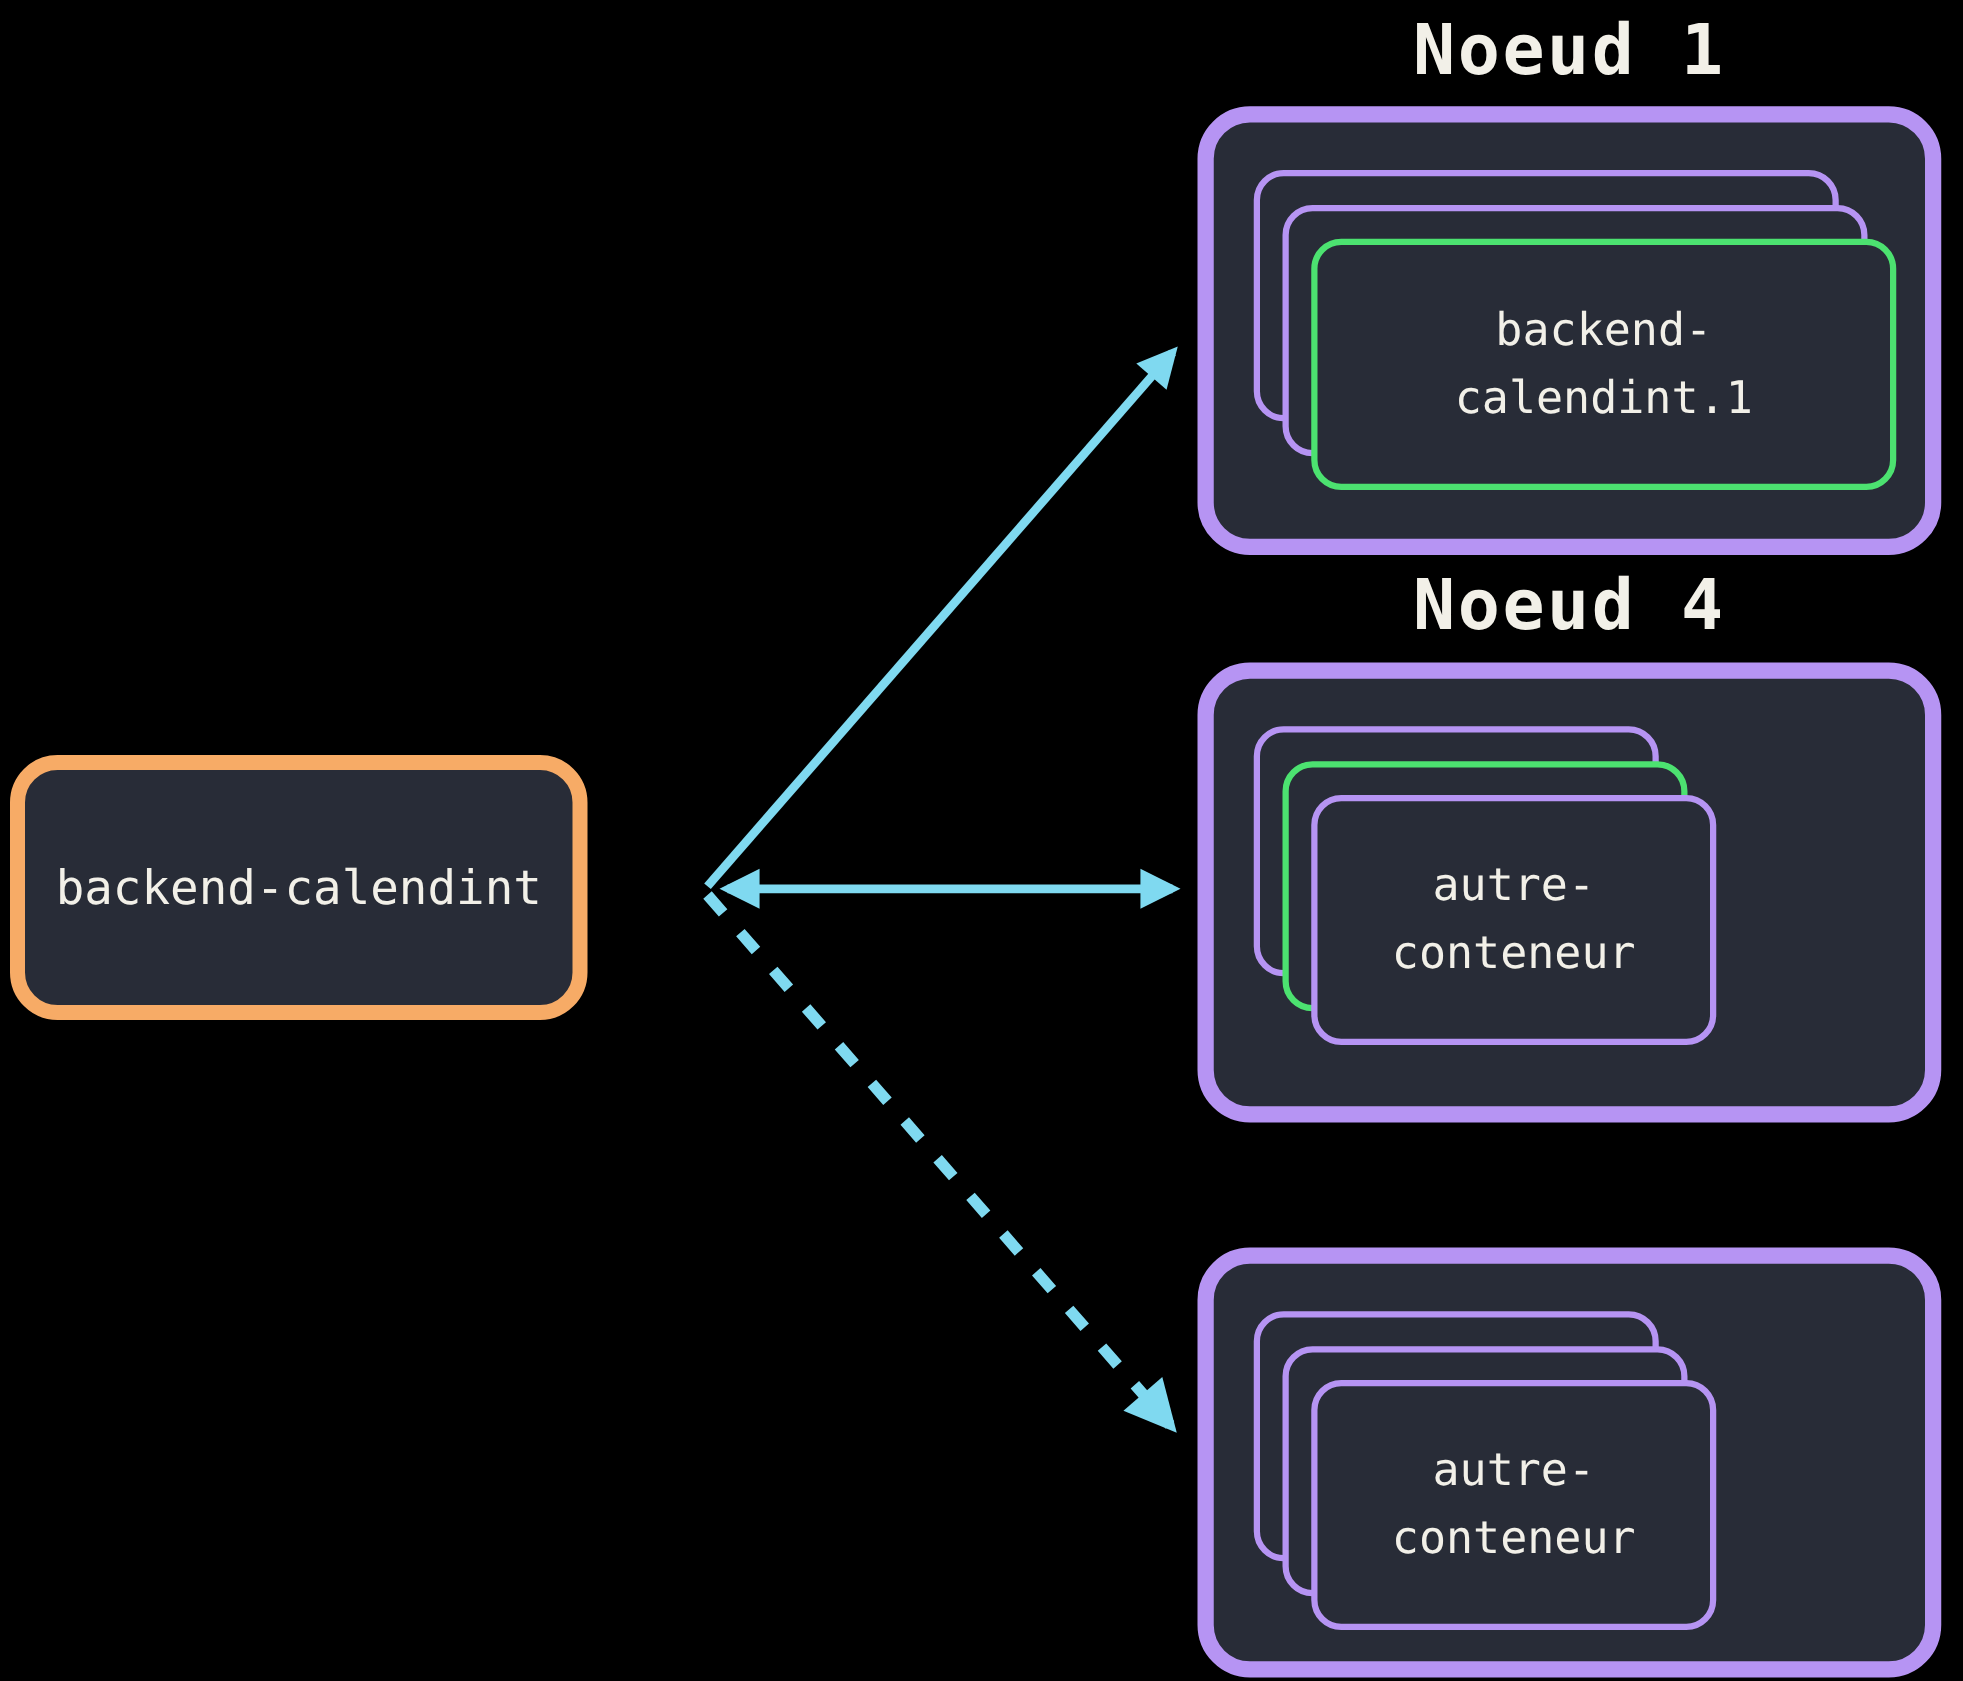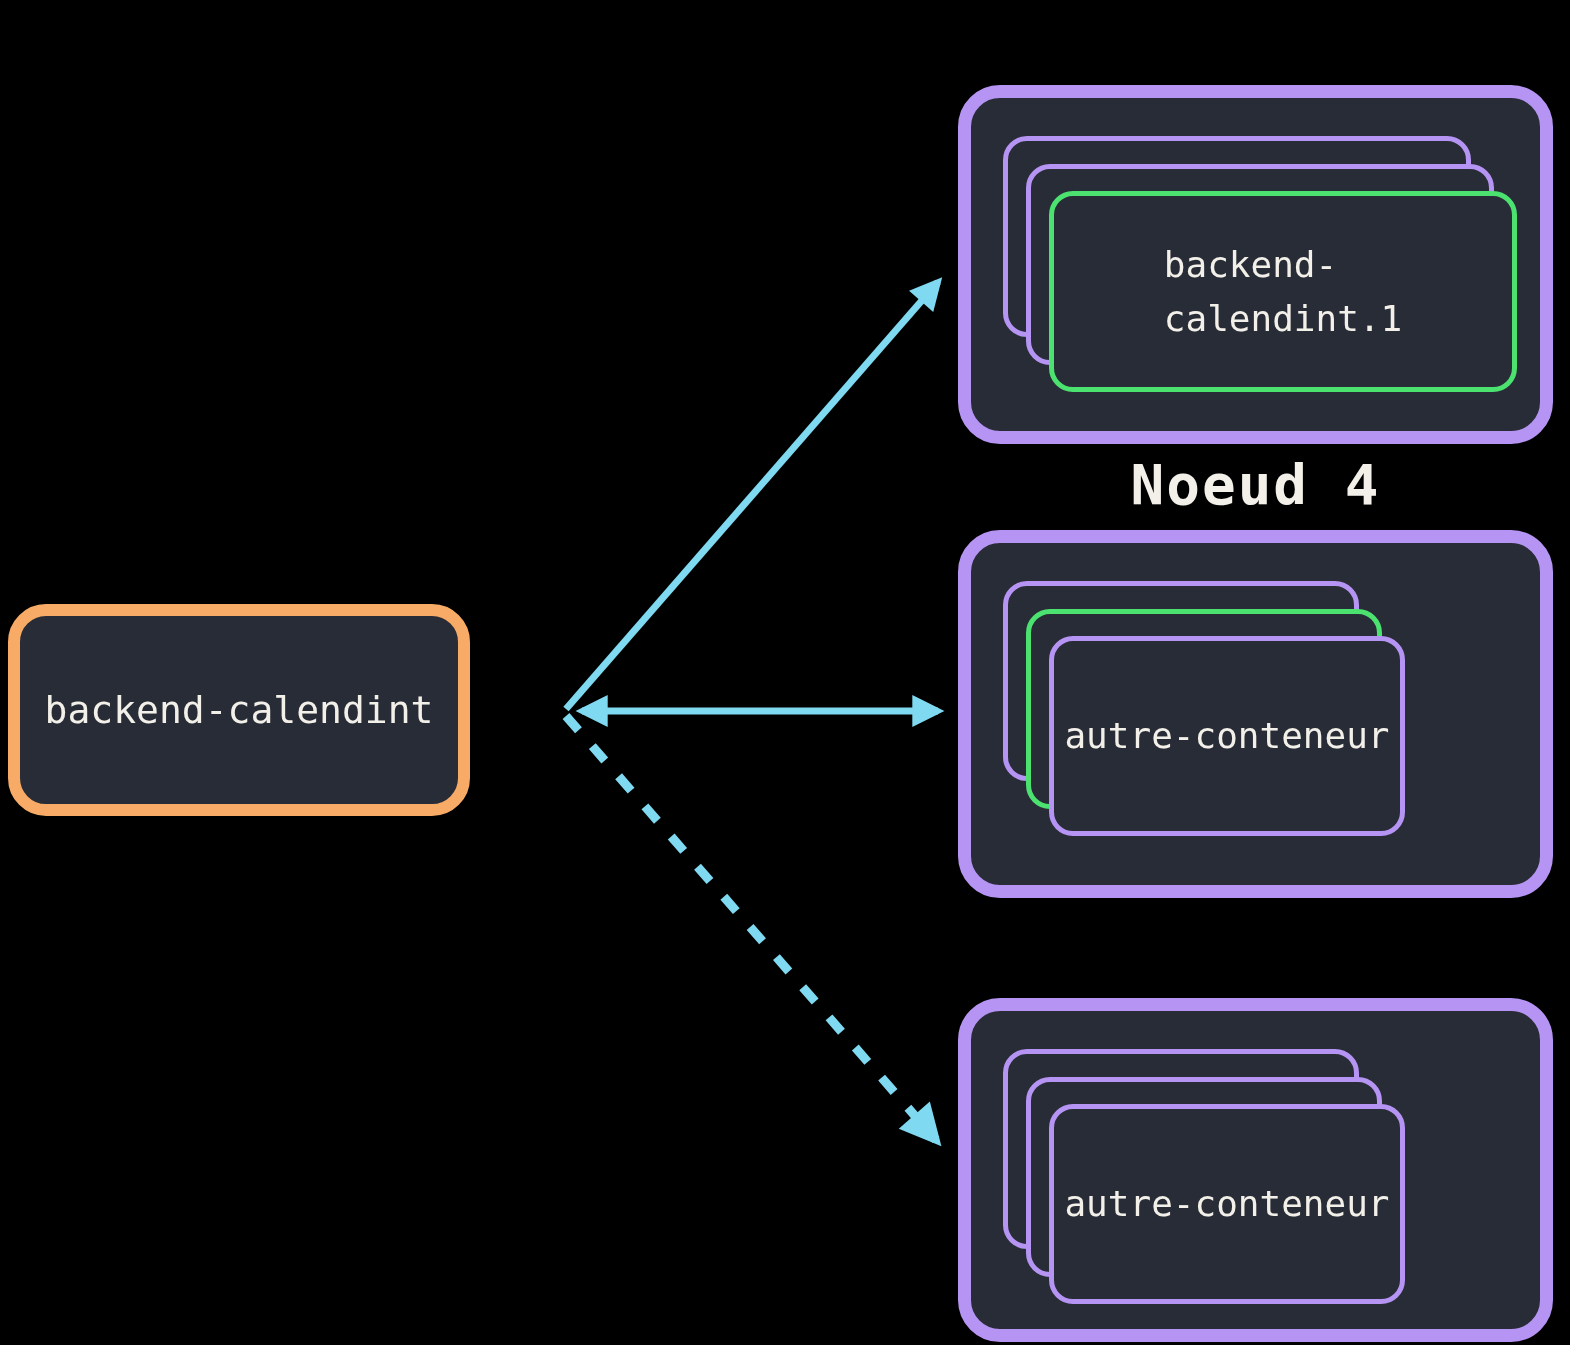--- a/index.html
+++ b/index.html
@@ -61,35 +61,35 @@
   .box-1{top:85px;height:359px;}
   .box-2{top:530px;height:368px;}
   .box-3{top:998px;height:344px;}
   
   .card{
     position:absolute;
     background:var(--surface);
     border:5px solid var(--accent-purple);
     border-radius:24px;
     display:flex;align-items:center;justify-content:center;
-    text-align:left;
+    text-align:center;
   }
   .b-purple{border-color:var(--accent-purple);}
   .b-green{border-color:var(--accent-green);}
   .card .card-label{
     font-size:36px;
     line-height:1.5;
     white-space:pre-line;
     color:var(--text);
   }
   .stack-back{left:32px;top:38px;}
   .stack-mid{left:55px;top:66px;}
   .stack-front{left:78px;top:93px;}
   .size-wide{width:468px;height:201px;}
-  .size-std{width:356px;height:200px;}
+  .size-std{width:324px;height:200px;}
   .edge-line{stroke:var(--accent-cyan);stroke-width:7;fill:none;}
   .edge-dashed{stroke-width:9;stroke-dasharray:19 21;}
 </style>
 </head>
 <body>
 
 <div class="canvas">
 
   <svg class="edges" width="1570" height="1345" viewBox="0 0 1570 1345" xmlns="http://www.w3.org/2000/svg">
     <defs>
@@ -99,20 +99,21 @@
     </defs>
     <line class="edge-line" x1="566" y1="709" x2="938" y2="282" marker-end="url(#arrowhead)"></line>
     <line class="edge-line" x1="582" y1="711" x2="938" y2="711" marker-start="url(#arrowhead)" marker-end="url(#arrowhead)"></line>
     <line class="edge-line edge-dashed" x1="566" y1="716" x2="936" y2="1140" marker-end="url(#arrowhead)"></line>
   </svg>
 
   <div class="source-box">
     <span class="label">backend-calendint</span>
   </div>
 
+  <div class="node-title title-1">Noeud 1</div>
   <div class="node-box box-1">
     <div class="card stack-back size-wide b-purple"></div>
     <div class="card stack-mid size-wide b-purple"></div>
     <div class="card stack-front size-wide b-green">
       <span class="card-label">backend-
 calendint.1</span>
     </div>
   </div>
 
   <div class="node-title title-2">Noeud 4</div>

